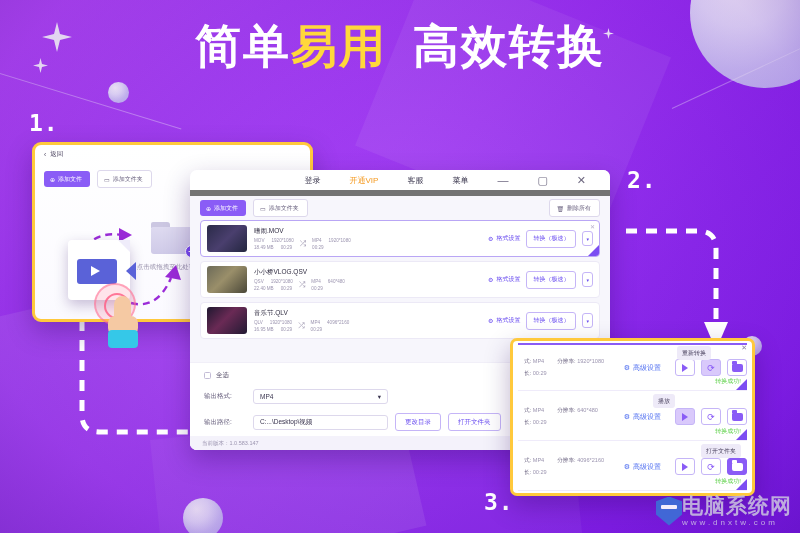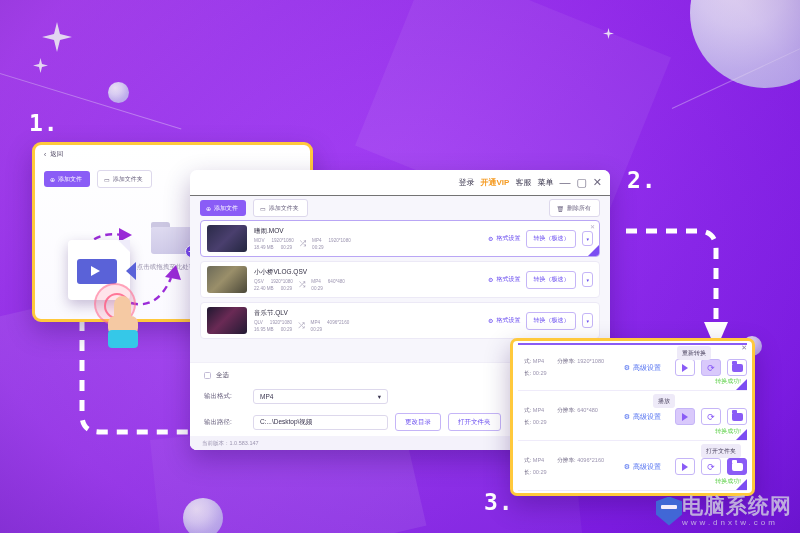--- a/index.html
+++ b/index.html
@@ -190,25 +190,25 @@
   }
 
   
   #win2 {
     left: 190px; top: 170px; width: 420px; height: 280px;
     z-index: 24; background: #f7f6fc;
   }
   .tbar {
     height: 26px; background: #ffffff;
     display: flex; align-items: center; justify-content: flex-end;
-    padding-right: 8px; gap: 6px;
-    border-bottom: 1px solid #737373;
+    padding-right: 24px; gap: 29px;
+    border-bottom: 6px solid #737373;
   }
   .tbar .ti { font-size: 8px; color: #3f3b52; white-space: nowrap; }
-  .tbar .vip { color: #f59b22; font-weight: bold; }
+  .tbar .vip { color: #f59b22; }
   .tbar .wb { font-size: 11px; color: #6e6880; line-height: 1; }
   .toolrow {
     height: 24px; display: flex; align-items: center;
     padding: 0 10px; gap: 7px; position: relative;
   }
   .toolrow .spacer { flex: 1; }
   .listarea { padding: 0 10px; }
   .frow {
     position: relative; background: #fff;
     border: 1px solid #ece9f6; border-radius: 4px;
@@ -346,20 +346,23 @@
   <div class="sphere" style="left:702px; top:452px; width:30px; height:30px; opacity:0.85;"></div>
 
   <div class="hairline" style="left:-10px; top:70px; width:200px; transform:rotate(17deg);"></div>
   <div class="hairline" style="left:672px; top:108px; width:160px; transform:rotate(-25deg);"></div>
 
   <div class="spark" style="left:42px; top:22px; width:30px; height:30px;"></div>
   <div class="spark" style="left:33px; top:58px; width:15px; height:15px;"></div>
   <div class="spark" style="left:603px; top:28px; width:11px; height:11px;"></div>
 
   <div class="headline">
+    <div class="h-main">
+      <span class="w">简单</span><span class="y">易用</span><span class="gap"></span><span class="w">高效转换</span>
+    </div>
   </div>
 
   <div class="stepnum" style="left:29px; top:110px;">1.</div>
   <div class="stepnum" style="left:627px; top:167px;">2.</div>
   <div class="stepnum" style="left:484px; top:489px;">3.</div>
 
   <svg class="darrow" style="left:60px; top:320px;" width="200" height="130" viewBox="0 0 200 130">
     <path d="M22 0 L22 95 Q22 112 40 112 L158 112" fill="none" stroke="#ffffff" stroke-width="5" stroke-dasharray="11 9" stroke-linecap="butt"></path>
     <polygon points="152,100 182,112 152,124" fill="#ffffff"></polygon>
   </svg>

